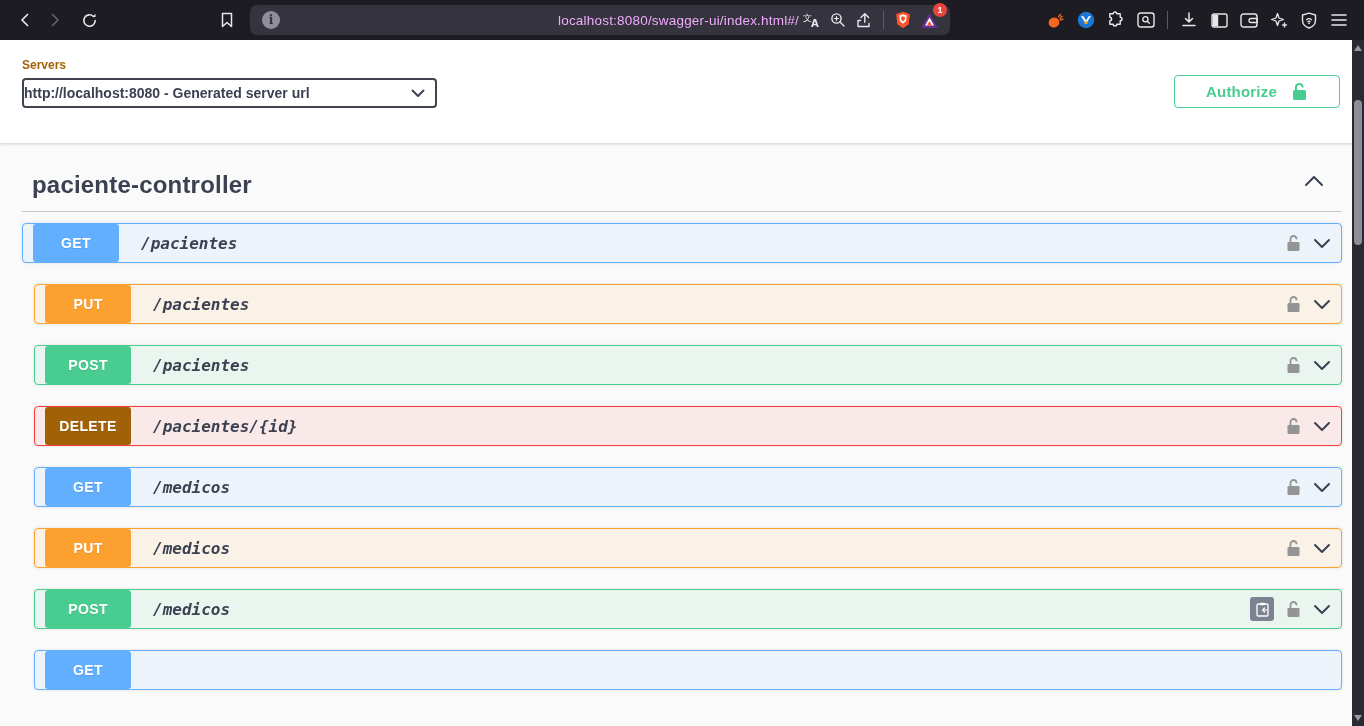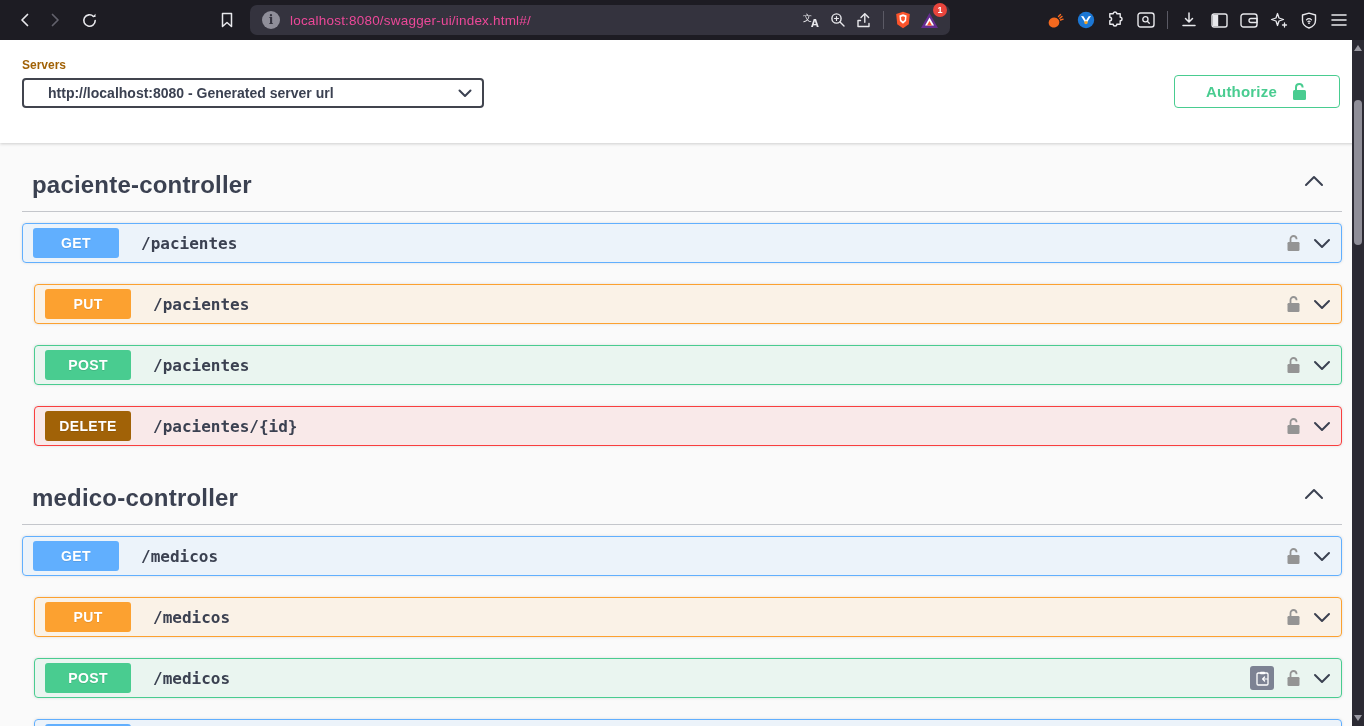--- a/index.html
+++ b/index.html
@@ -11,63 +11,63 @@
              align-items:center; padding:0 10px; z-index:30; }
   .tb-btn { width:30px; height:30px; display:flex; align-items:center; justify-content:center;
             color:#e8e8ec; font-size:19px; border-radius:6px; flex:0 0 auto; cursor:pointer; }
   .tb-btn.disabled { color:#62616c; }
   .tb-spacer { width:108px; }
   .urlbar { display:flex; align-items:center; height:30px; width:700px; margin-left:8px;
             background:#34333e; border-radius:7px; padding:0 8px; }
   .url-info { width:18px; height:18px; border-radius:50%; background:#8f8e99; color:#34333e;
               font-size:12px; font-weight:bold; display:flex; align-items:center; justify-content:center;
               margin:0 10px 0 4px; font-family:"DejaVu Serif", serif; }
-  .url-text { color:#ec4899; font-size:13.5px; letter-spacing:.2px; flex:1 1 auto;
-              white-space:nowrap; overflow:hidden; }
+  .url-text { color:#f0abfc; font-size:13.5px; letter-spacing:.2px; flex:1 1 auto;
+              white-space:nowrap; overflow:hidden;text-align:right; }
   .urlbar .tb-btn { width:26px; height:26px; font-size:15px; }
   .vsep { width:1px; height:18px; background:#5b5a65; margin:0 6px; flex:0 0 auto; }
   .badge-wrap { position:relative; }
   .num-badge { position:absolute; top:-4px; right:-5px; min-width:14px; height:14px; border-radius:7px;
                background:#e8453c; color:#fff; font-size:9px; font-weight:bold; display:flex;
                align-items:center; justify-content:center; padding:0 3px; }
   .tb-right { display:flex; align-items:center; margin-left:auto; }
   .icon-svg { display:block; }
 
   
   .scrollstrip { position:absolute; top:40px; right:0; width:12px; height:686px; background:#2b2a33; z-index:25; }
   .scroll-arrow { position:absolute; left:2px; width:0; height:0; border-left:4px solid transparent; border-right:4px solid transparent; }
   .scroll-arrow.up { top:5px; border-bottom:6px solid #9a99a2; }
   .scroll-arrow.down { bottom:5px; border-top:6px solid #9a99a2; }
   .scroll-thumb { position:absolute; left:2px; top:60px; width:8px; height:145px; background:#8f8e98; border-radius:4px; }
 
   
   .scheme-bar { background:#ffffff; height:103px; padding:18px 22px 0 22px; position:relative;
                 box-shadow:0 1px 3px rgba(0,0,0,.18); }
   .servers-label { font-size:12px; font-weight:bold; color:#a16207; margin-bottom:6px; }
-  .server-select { width:462px; height:30px; border:2px solid #41444e; border-radius:4px; background:#fff;
-                   display:flex; align-items:center; padding:0 10px 0 24px; cursor:pointer; }
+  .server-select { width:415px; height:30px; border:2px solid #41444e; border-radius:4px; background:#fff;
+                   display:flex; align-items:center; padding:0 10px 0 0; cursor:pointer; }
   .server-select-text { font-size:14px; font-weight:bold; color:#3b4151; flex:1; }
   .authorize-btn { position:absolute; top:35px; right:24px; width:166px; height:33px; border:1.5px solid #49cc90;
                    border-radius:4px; background:#fff; display:flex; align-items:center; justify-content:center;
                    gap:14px; cursor:pointer; }
   .authorize-label { color:#49cc90; font-size:15px; font-weight:bold; letter-spacing:.2px; }
 
   
   .wrapper { padding:0 22px; }
   .opblock-tag { display:flex; align-items:flex-start; justify-content:space-between;
                  padding:28px 10px 12px 10px; border-bottom:1px solid rgba(59,65,81,.28); cursor:pointer; }
   .opblock-tag h3 { font-size:24px; color:#3b4151; font-weight:bold; letter-spacing:.2px; }
   .op-row { display:flex; align-items:center; height:40px; margin-top:11px; margin-bottom:10px;
             border:1px solid; border-radius:4px; padding:0 10px; box-shadow:0 0 3px rgba(0,0,0,.12); }
   .op-row + .op-row { margin-top:21px;margin-left:12px; }
-  .op-badge { min-width:86px; height:30px; border-radius:3px; color:#fff; font-size:14px; font-weight:bold;
+  .op-badge { min-width:86px; height:38px; border-radius:3px; color:#fff; font-size:14px; font-weight:bold;
               display:flex; align-items:center; justify-content:center; letter-spacing:.4px;
               padding:0 12px; text-shadow:0 1px 0 rgba(0,0,0,.1); cursor:pointer; }
   .op-path { margin-left:22px; font-family:"DejaVu Sans Mono", monospace; font-size:16px; font-weight:bold;
-             color:#3b4151; flex:1 1 auto; }
+             color:#3b4151; flex:1 1 auto;font-style:italic; }
   .row-icons { display:flex; align-items:center; gap:12px; }
   .copy-btn { width:24px; height:24px; border-radius:3px; background:#7d8293; border:none; display:flex;
               align-items:center; justify-content:center; cursor:pointer; }
   .chev-btn { background:none; border:none; cursor:pointer; display:flex; align-items:center; }
   .tag-chev { background:none; border:none; cursor:pointer; padding:4px 8px; }
 </style>
 </head>
 <body>
 
 <div class="toolbar">
@@ -295,28 +295,20 @@
           <path d="M4.5 8V5a3 3 0 0 1 3-3 3 3 0 0 1 3 2.7v.5" fill="none" stroke="#949494" stroke-width="1.8"></path>
         </svg>
       <button class="chev-btn">
         <svg width="18" height="11" viewBox="0 0 18 11">
             <path d="M2 2l7 7 7-7" fill="none" stroke="#3b4151" stroke-width="2" stroke-linecap="round" stroke-linejoin="round"></path>
           </svg>
       </button>
     </div>
   </div>
 
-  <div class="opblock-tag">
-    <h3>medico-controller</h3>
-    <button class="tag-chev">
-      <svg width="20" height="12" viewBox="0 0 20 12">
-          <path d="M2 10 10 2l8 8" fill="none" stroke="#3b4151" stroke-width="2" stroke-linecap="round" stroke-linejoin="round"></path>
-        </svg>
-    </button>
-  </div>
 
   <div class="op-row" style="border-color: rgb(97, 175, 254); background: rgba(97, 175, 254, 0.09);">
     <div class="op-badge" style="background: rgb(97, 175, 254);">GET</div>
     <div class="op-path">/medicos</div>
     <div class="row-icons">
       <svg width="15" height="18" viewBox="0 0 15 18">
           <rect x="1.5" y="8" width="12" height="9" rx="1.2" fill="#949494"></rect>
           <path d="M4.5 8V5a3 3 0 0 1 3-3 3 3 0 0 1 3 2.7v.5" fill="none" stroke="#949494" stroke-width="1.8"></path>
         </svg>
       <button class="chev-btn">

